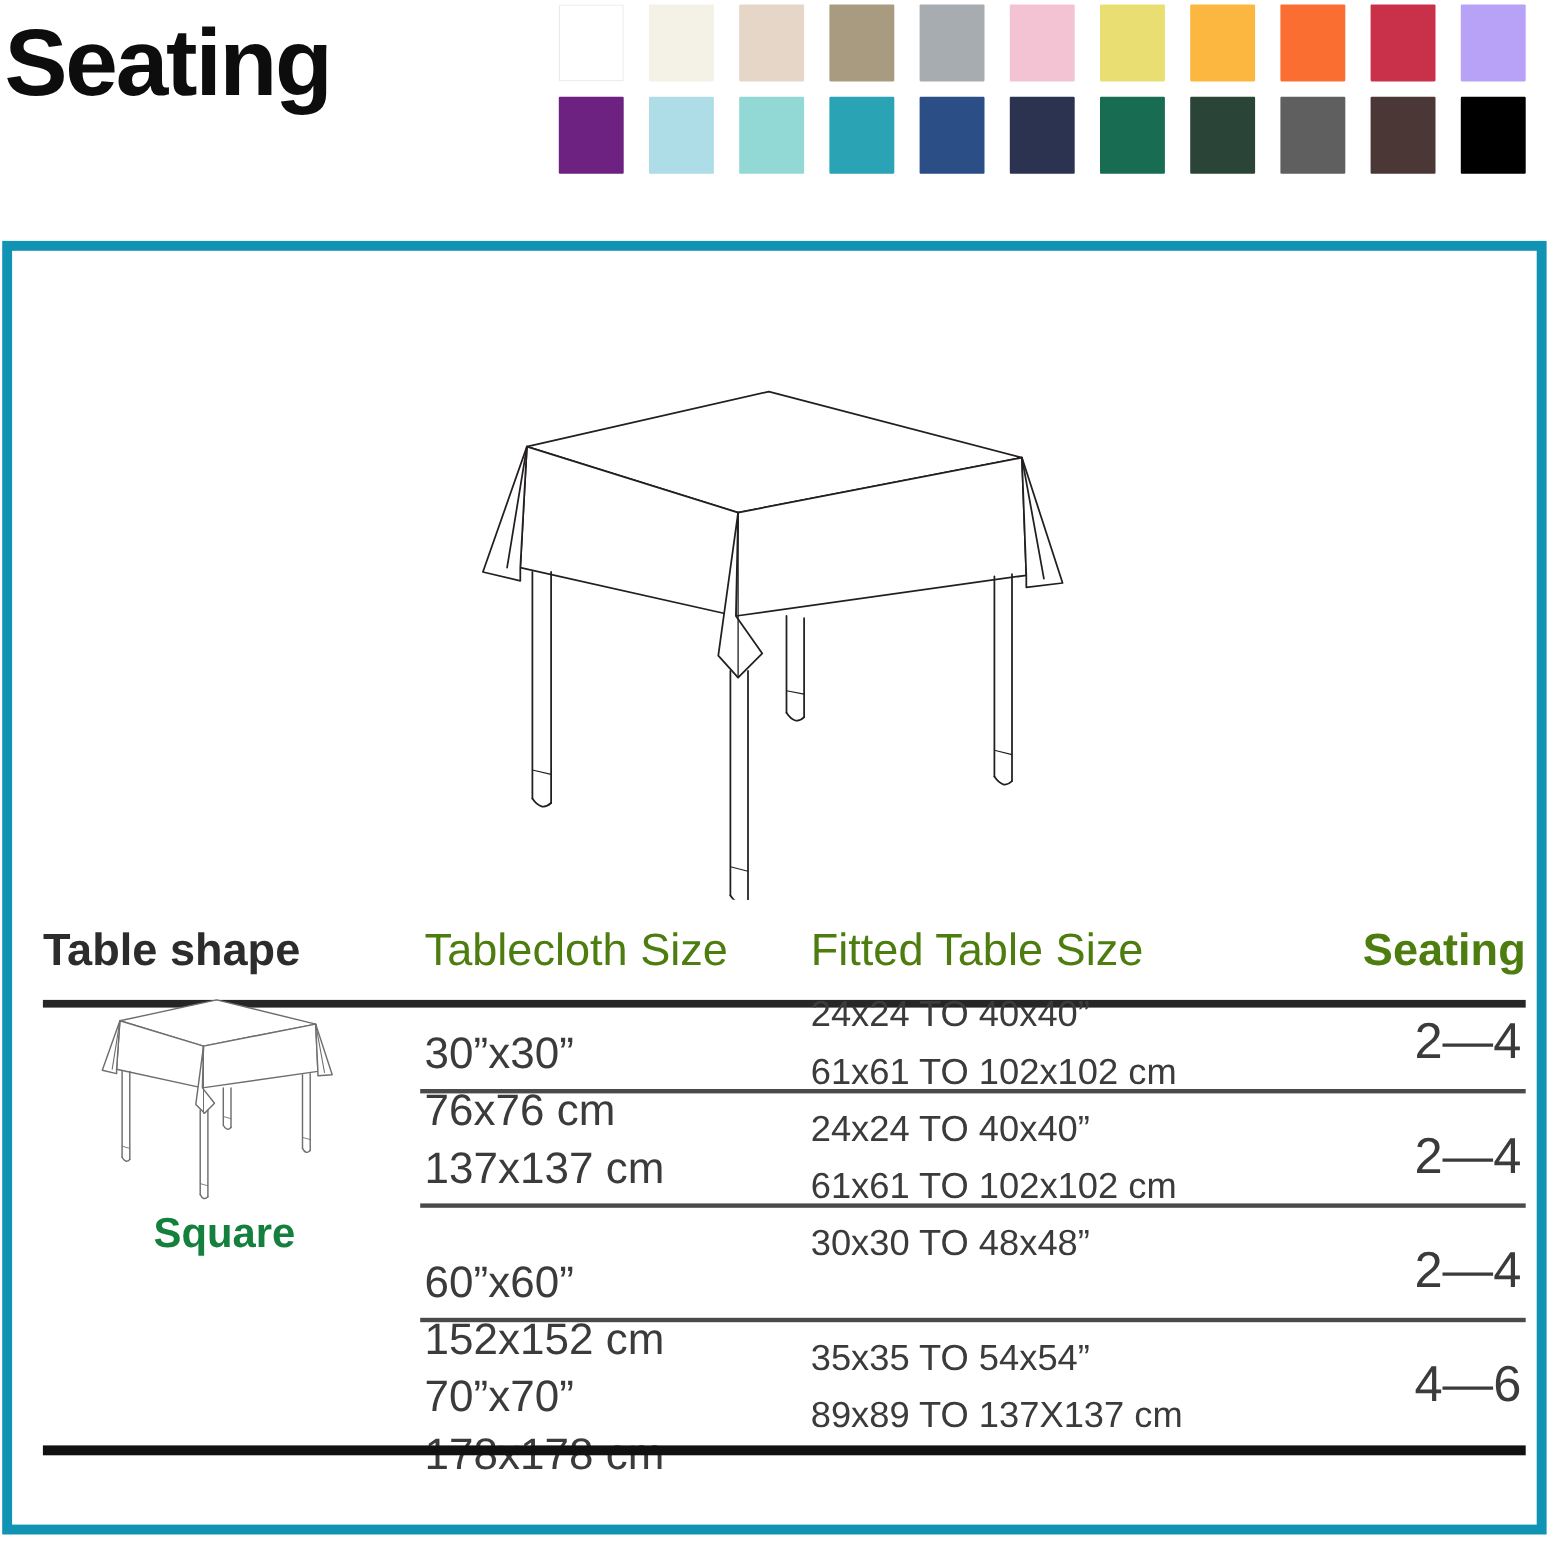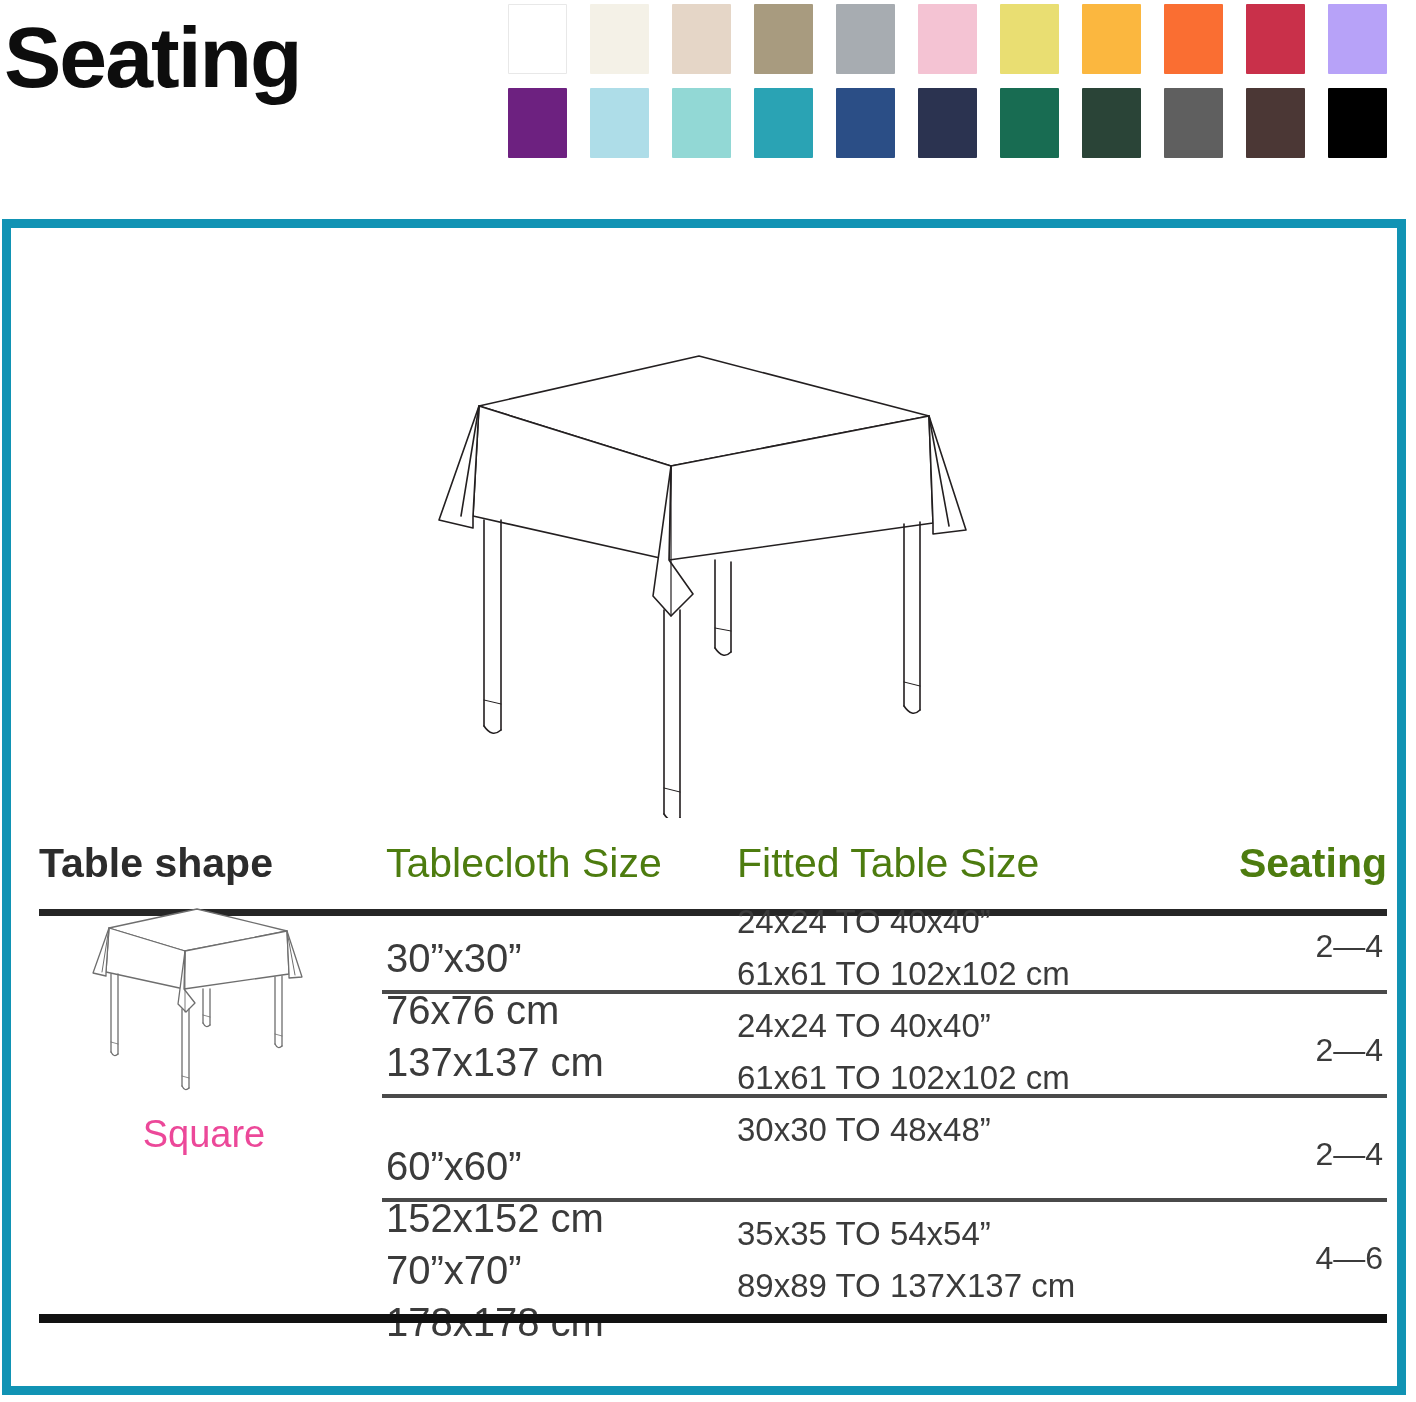--- a/index.html
+++ b/index.html
@@ -101,21 +101,21 @@
     width:350px;
     color:#3b3b3b;font-size:40px;line-height:52px;margin-top:36px;
   }
   .cell-fitted{
     position:absolute;left:706px;top:6px;
     width:460px;
     color:#3b3b3b;font-size:33px;line-height:52px;
   }
   .cell-seating{
     position:absolute;right:12px;top:30px;
-    color:#3b3b3b;font-size:32px;line-height:52px;
+    color:#3b3b3b;font-size:46px;line-height:52px;
     white-space:nowrap;
   }
   .row-rule{
     position:absolute;left:351px;bottom:0;
     width:1005px;height:4px;background:#4a4a4a;
   }
   #bottom-rule{
     position:absolute;left:8px;top:503px;
     width:1348px;height:9px;background:#111111;
   }
@@ -125,22 +125,22 @@
     position:absolute;left:8px;top:90px;
     width:330px;
     text-align:center;
   }
   #shape-icon{
     width:270px;height:190px;
     margin:0 auto;
     display:block;
   }
   #shape-label{
-    margin-top:24px;
-    font-size:38px;font-weight:normal;color:#ec4899;
+    margin-top:12px;
+    font-size:38px;font-weight:bold;color:#15803d;
     line-height:1;
   }
 </style>
 </head>
 <body>
 
 <div id="header">
 
   <div id="brand-logo">Seating</div>
 

